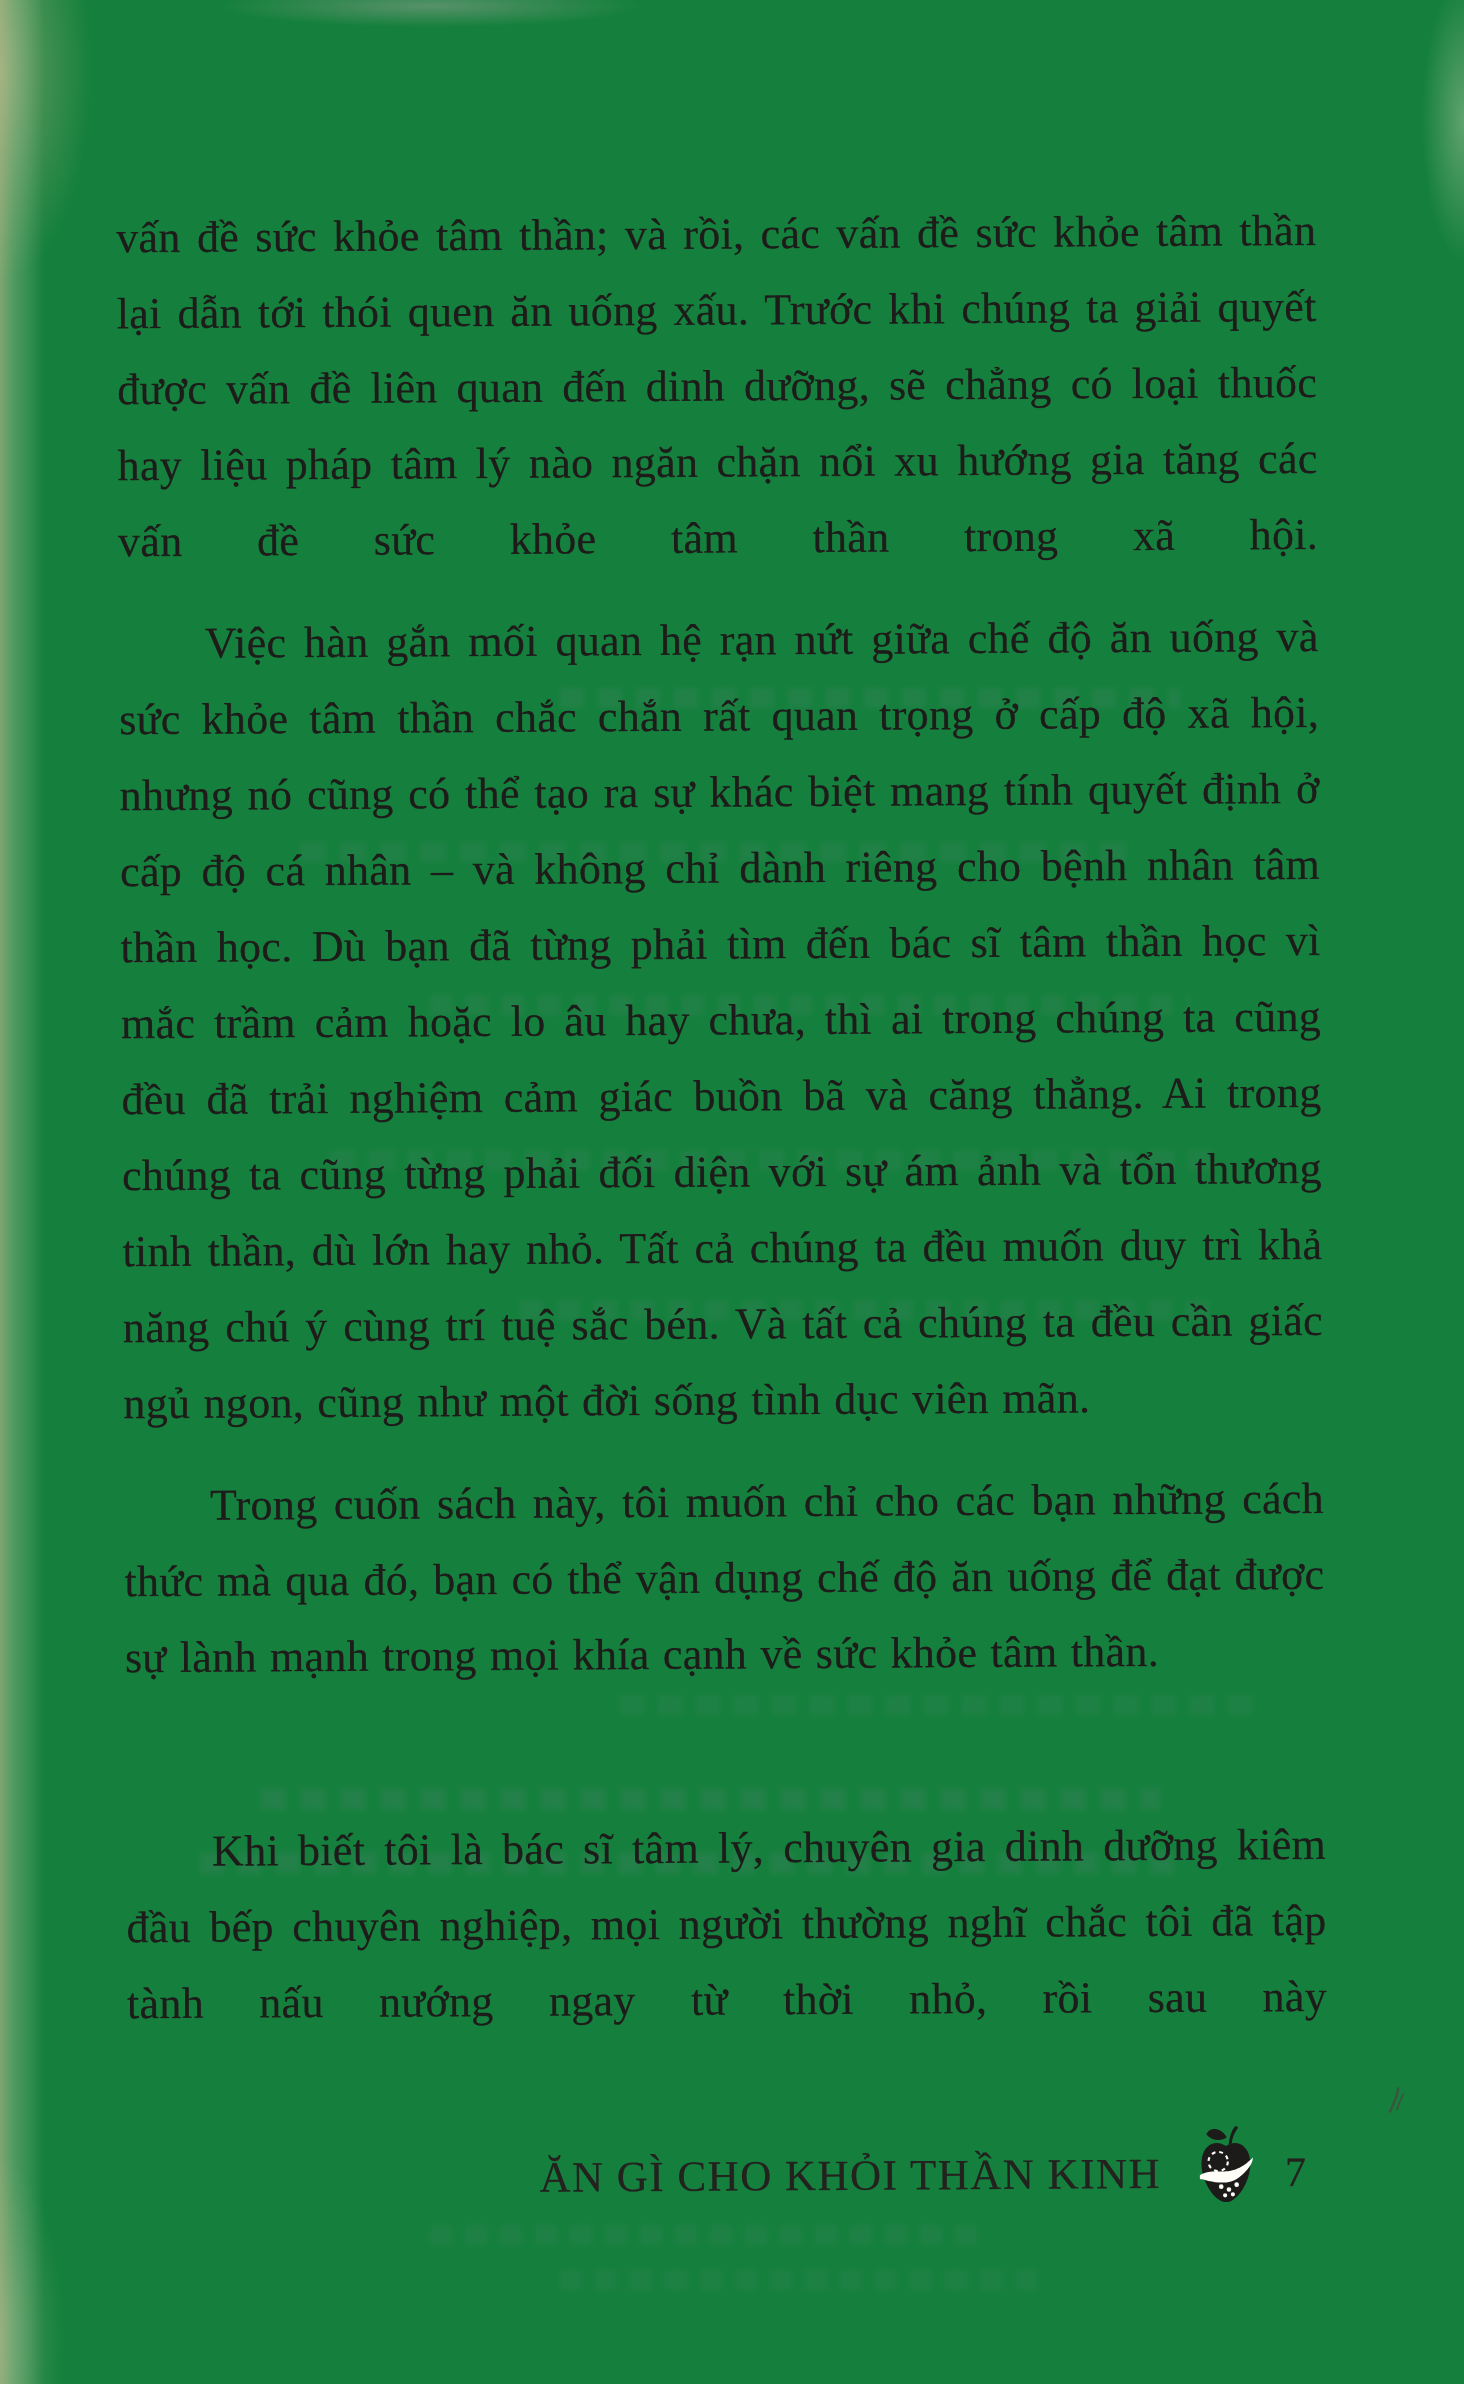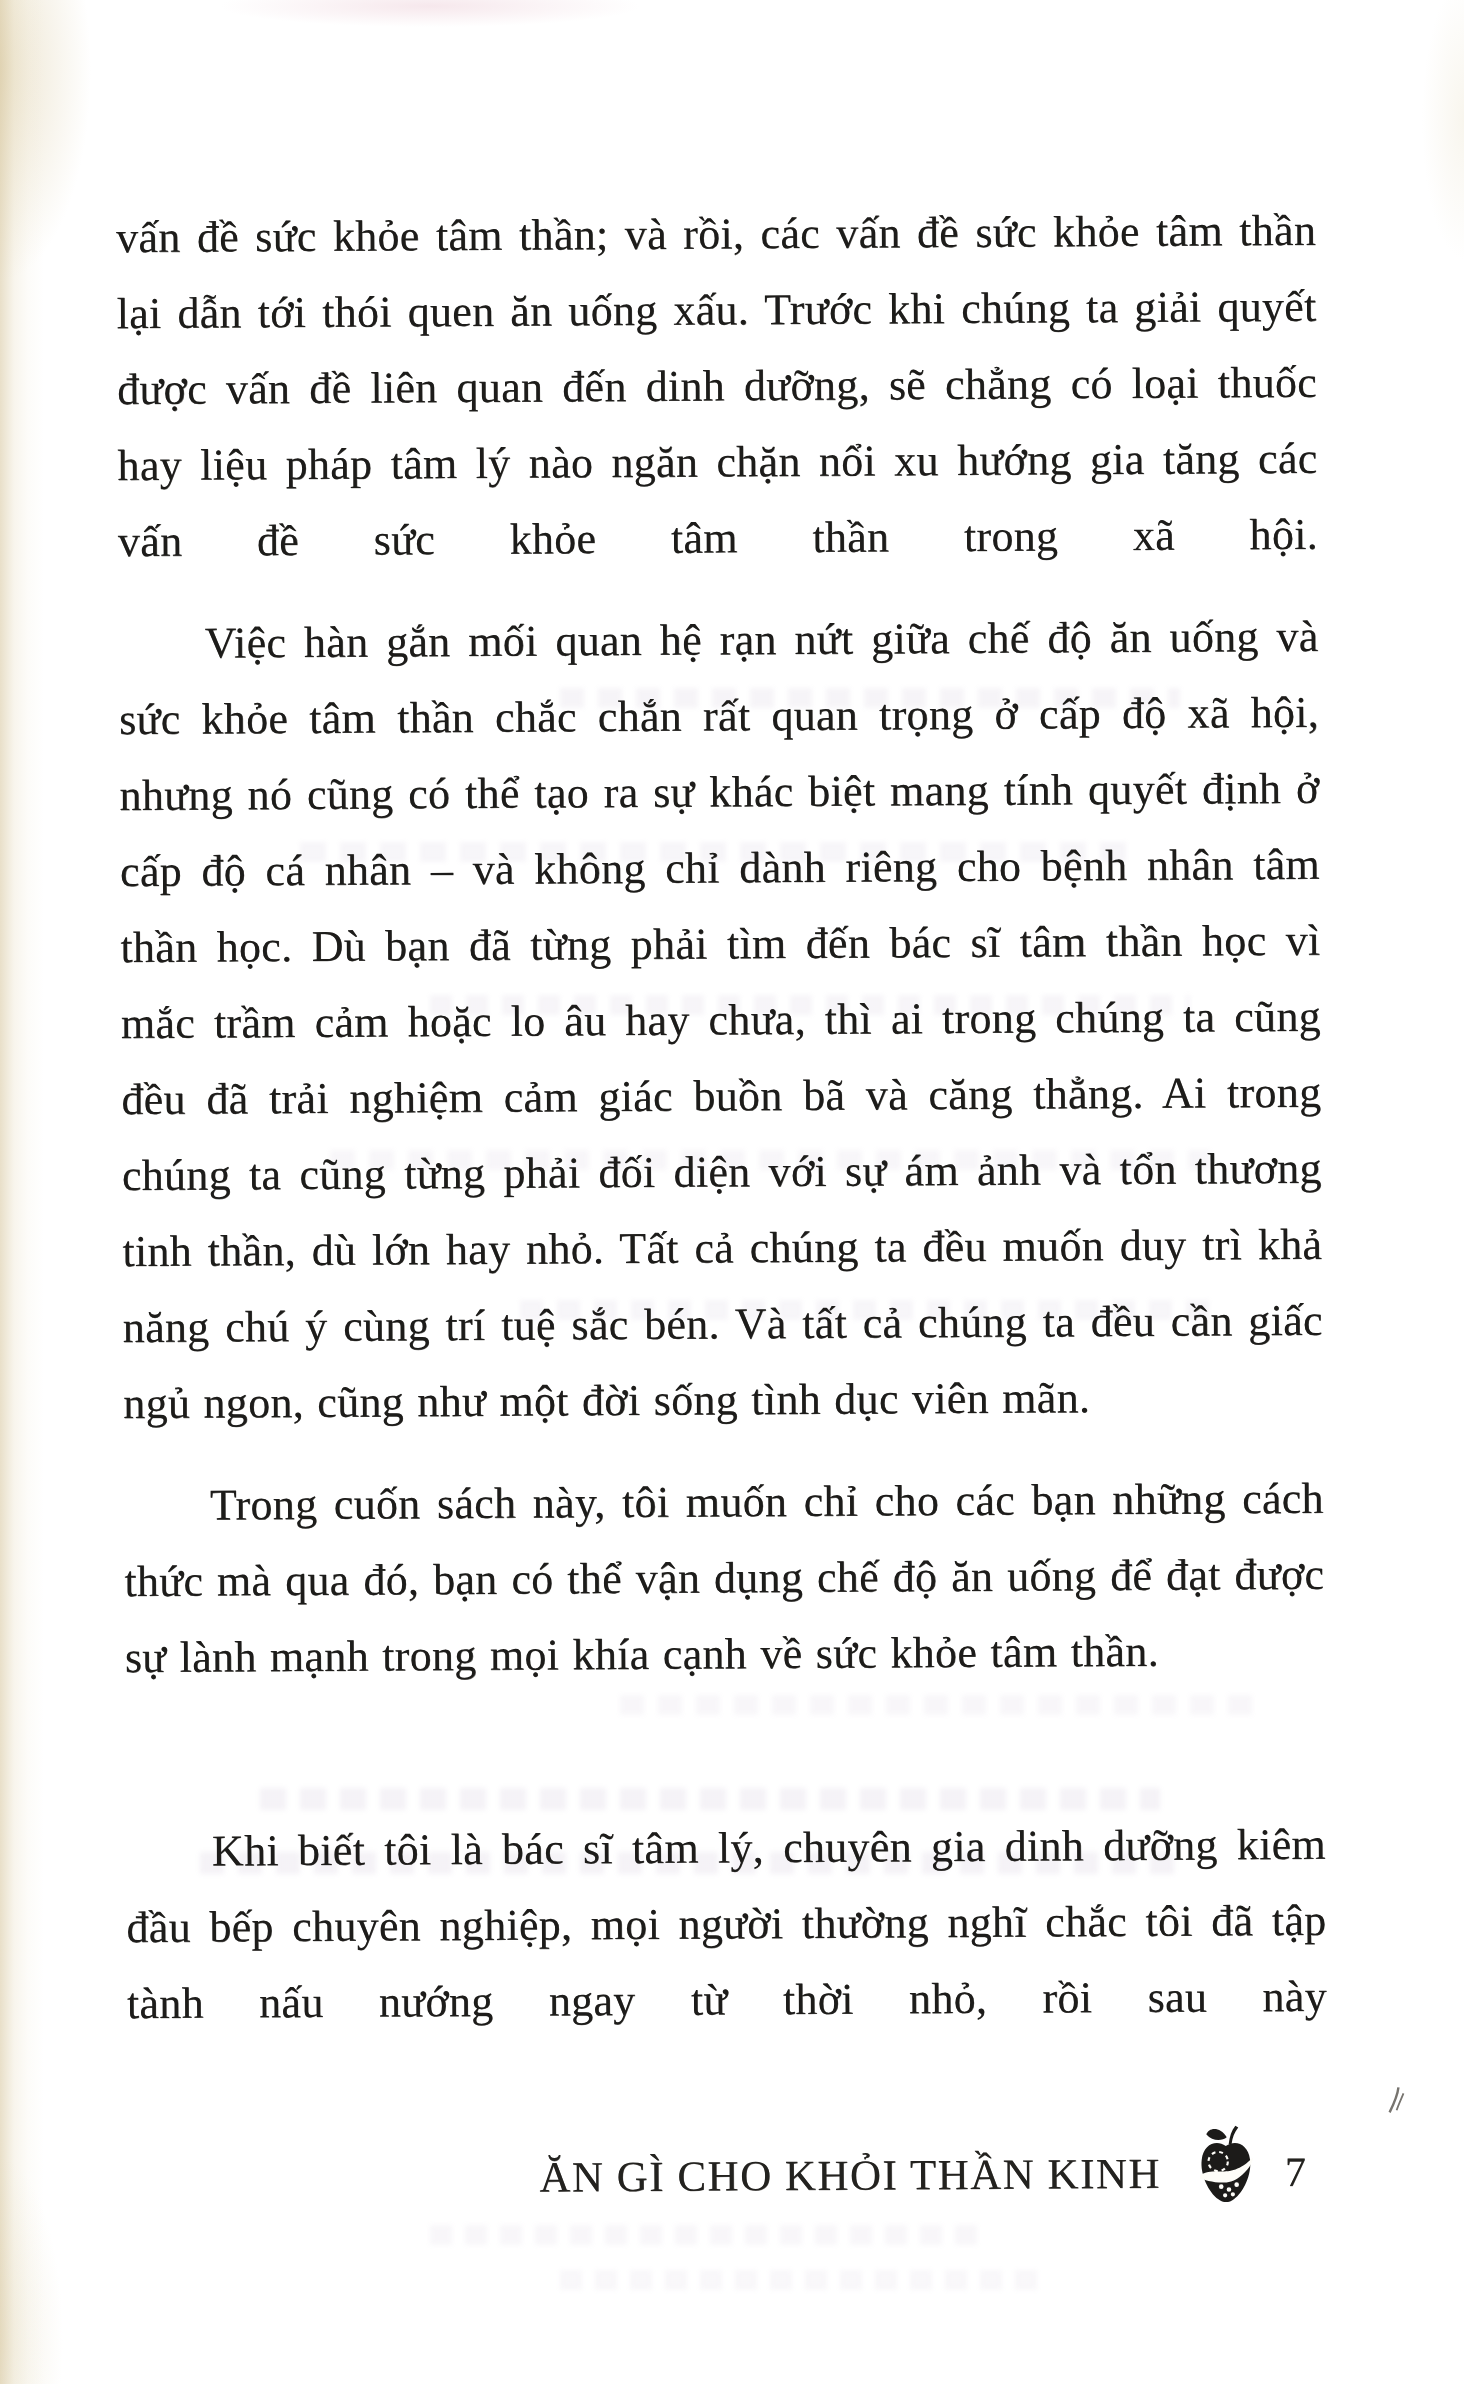--- a/index.html
+++ b/index.html
@@ -1,19 +1,19 @@
 <!DOCTYPE html>
 <html><head>
 <meta charset="utf-8">
 <style>
   html,body{margin:0;padding:0;background:#d8d8d8;}
   .page{
     position:relative;
     width:1464px;height:2384px;
-    background:#ffffff;
+    background:#15803d;
     overflow:hidden;
     font-family:"Liberation Serif", serif;
   }
   
   .edge-shading{
     position:absolute;inset:0;pointer-events:none;
     background-image:
       linear-gradient(90deg, rgba(214,197,156,.55) 0px, rgba(230,219,188,.28) 14px, rgba(240,233,212,.14) 28px, rgba(240,233,212,0) 44px),
       radial-gradient(ellipse 130px 300px at 0px 70px,  rgba(213,194,146,.45), rgba(213,194,146,0) 70%),
       radial-gradient(ellipse 300px 30px  at 430px 6px, rgba(228,182,196,.32), rgba(228,182,196,0) 70%),

